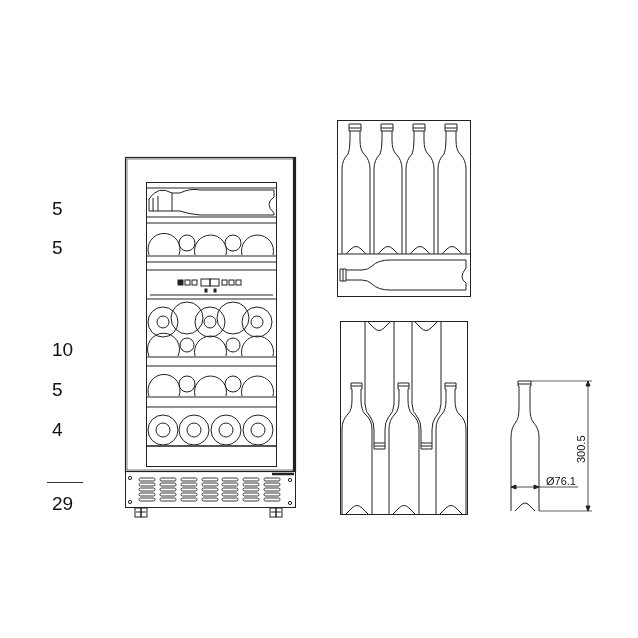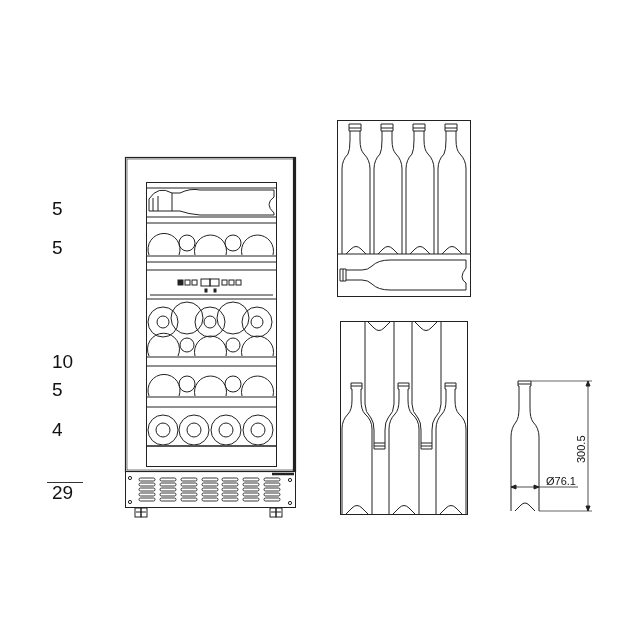--- a/index.html
+++ b/index.html
@@ -7,25 +7,25 @@
   .count { position:absolute; left:52px; font-size:19px; color:#111; line-height:1; }
   .rule { position:absolute; left:47px; top:482px; width:36px; height:1px; background:#333; }
   svg { position:absolute; left:0; top:0; }
   .dim-label { font-family:"Liberation Sans", sans-serif; font-size:11px; fill:#111; }
 </style>
 </head>
 <body>
 
 <div class="count" style="top:199px">5</div>
 <div class="count" style="top:238px">5</div>
-<div class="count" style="top:352px">10</div>
+<div class="count" style="top:340px">10</div>
 <div class="count" style="top:380px">5</div>
 <div class="count" style="top:420px">4</div>
 <div class="rule"></div>
-<div class="count" style="top:483px">29</div>
+<div class="count" style="top:494px">29</div>
 
 <svg width="638" height="638" viewBox="0 0 638 638" fill="none" stroke="#222" stroke-width="1">
 
   <g>
 
     <rect x="125.5" y="157.5" width="170" height="314" stroke-width="1.2"></rect>
     <rect x="127" y="159" width="167" height="311" stroke-width="0.6"></rect>
     <line x1="294" y1="158" x2="294" y2="471" stroke-width="2.2"></line>
 
     <rect x="146.5" y="182.5" width="130" height="284"></rect>

